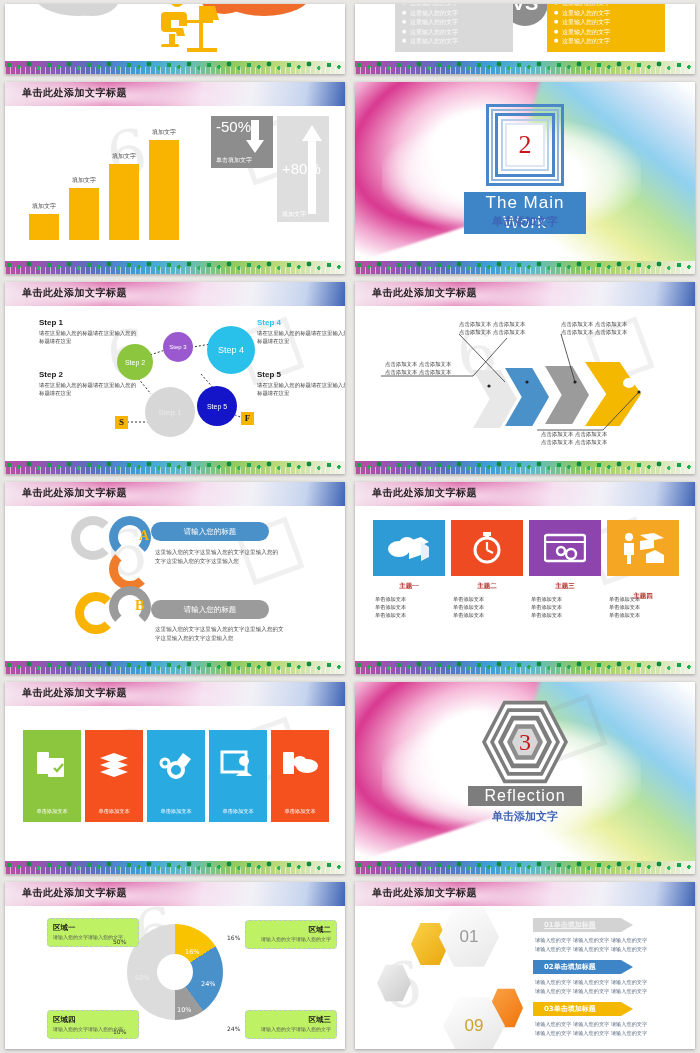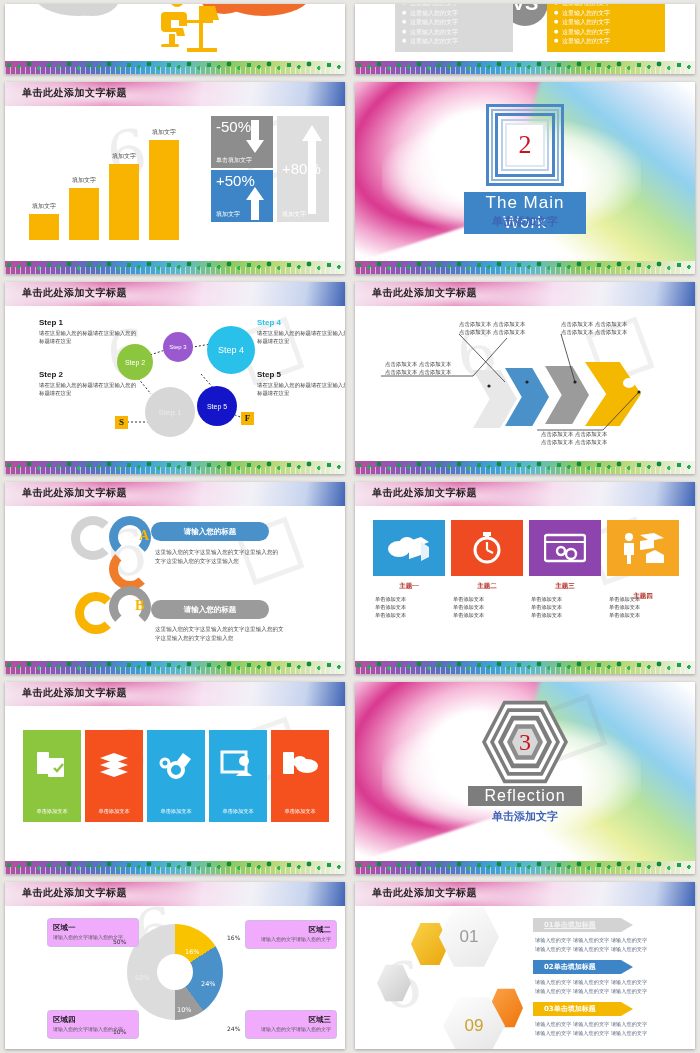--- a/index.html
+++ b/index.html
@@ -151,42 +151,42 @@
     position:absolute; width:13px; height:13px; background:#f9b301;
     color:#222; font-size:9px; font-weight:bold; text-align:center; line-height:13px;
     font-family:"Liberation Serif", serif;
   }
 
   
   .chev { position:absolute; width:44px; height:58px; clip-path:polygon(0 0,62% 0,100% 50%,62% 100%,0 100%,38% 50%); }
   .cl { position:absolute; font-size:5.4px; color:#333; line-height:8px; font-family:"DejaVu Sans", sans-serif; white-space:nowrap; }
 
   
-  .pill { position:absolute; height:19px; border-radius:10px; color:#fff; font-size:7.5px; font-weight:bold;
+  .pill { position:absolute; height:19px; border-radius:10px; color:#fff; font-size:7.5px; font-weight:normal;
           display:flex; align-items:center; justify-content:center; font-family:"DejaVu Sans", sans-serif; }
   .abtxt { position:absolute; font-size:5.6px; color:#4a4a4a; line-height:9px; width:150px; font-family:"DejaVu Sans", sans-serif; }
   .ring { position:absolute; border-radius:50%; }
   .abletter { position:absolute; font-size:14px; font-weight:bold; color:#f7b500; font-family:"Liberation Serif", serif; }
 
   
   .icard { position:absolute; width:72px; height:56px; display:flex; align-items:center; justify-content:center; }
   .ictitle { position:absolute; width:72px; text-align:center; font-size:6.5px; font-weight:bold; color:#b3342c; font-family:"DejaVu Sans", sans-serif; }
   .icbody { position:absolute; width:72px; font-size:5.2px; color:#3c3c3c; line-height:8px; font-family:"DejaVu Sans", sans-serif; }
 
   
   .vcard { position:absolute; width:58px; height:92px; }
   .vcard .lbl { position:absolute; bottom:7px; left:0; width:100%; text-align:center; font-size:5.2px; color:#fff; font-family:"DejaVu Sans", sans-serif; }
   .vcard .ico { position:absolute; left:0; top:20px; width:100%; text-align:center; }
 
   
   .donut { position:absolute; width:96px; height:96px; border-radius:50%; }
   .donut:after { content:""; position:absolute; left:50%; top:50%; transform:translate(-50%,-50%);
                  width:36px; height:36px; border-radius:50%; background:#fff; }
   .dlabel { position:absolute; font-size:6.5px; color:#fff; font-family:"DejaVu Sans", sans-serif; z-index:2; }
-  .legbox { position:absolute; width:92px; border:1px dashed #b9c6d6; border-radius:4px; background:#f0abfc; padding:4px 5px; }
+  .legbox { position:absolute; width:92px; border:1px dashed #b9c6d6; border-radius:4px; background:#bef264; padding:4px 5px; }
   .legbox .lt { font-size:7.5px; font-weight:bold; color:#1b1b1b; font-family:"DejaVu Sans", sans-serif; }
   .legbox .lb { font-size:5px; color:#555; line-height:7.5px; margin-top:1px; font-family:"DejaVu Sans", sans-serif; }
   .legpct { position:absolute; font-size:6px; color:#333; font-family:"DejaVu Sans", sans-serif; }
 
   
   .hx { position:absolute; clip-path:polygon(25% 2%,75% 2%,100% 50%,75% 98%,25% 98%,0% 50%);
         display:flex; align-items:center; justify-content:center; }
   .hx .n { font-size:17px; color:#9a9a9a; font-family:"Liberation Sans", sans-serif; }
   .ribbon { position:absolute; height:14px; display:flex; align-items:center; padding-left:11px;
             color:#fff; font-size:7px; font-weight:bold; font-family:"DejaVu Sans", sans-serif;
@@ -279,27 +279,20 @@
       </div>
 
       <div class="panelwrap">
         <div class="pnl" style="left:0;top:0;width:62px;height:52px;background:#8d8d8d;">
           <div class="pct">-50%</div>
           <div class="cap">单击填加文字</div>
           <svg class="arrow-down" style="right:8px;top:4px;" width="20" height="34" viewBox="0 0 20 34">
             <path d="M6 0 h8 v20 h5 l-9 13 l-9 -13 h5 z" fill="#fff"></path>
           </svg>
         </div>
-        <div class="pnl" style="left:0;top:54px;width:62px;height:52px;background:#3d85c6;">
-          <div class="pct">+50%</div>
-          <div class="cap">填加文字</div>
-          <svg class="arrow-up" style="right:8px;bottom:2px;" width="20" height="34" viewBox="0 0 20 34">
-            <path d="M10 1 l9 13 h-5 v20 h-8 v-20 h-5 z" fill="#fff"></path>
-          </svg>
-        </div>
         <div class="pnl" style="left:66px;top:0;width:52px;height:106px;background:#dedede;">
           <div class="pct" style="top:44px;color:#fff;">+80%</div>
           <div class="cap">填加文字</div>
           <svg class="arrow-up" style="right:6px;top:8px;" width="22" height="90" viewBox="0 0 22 90">
             <path d="M11 1 l10 16 h-6 v73 h-8 v-73 h-6 z" fill="#fff"></path>
           </svg>
         </div>
       </div>
 
       <div class="footband">

